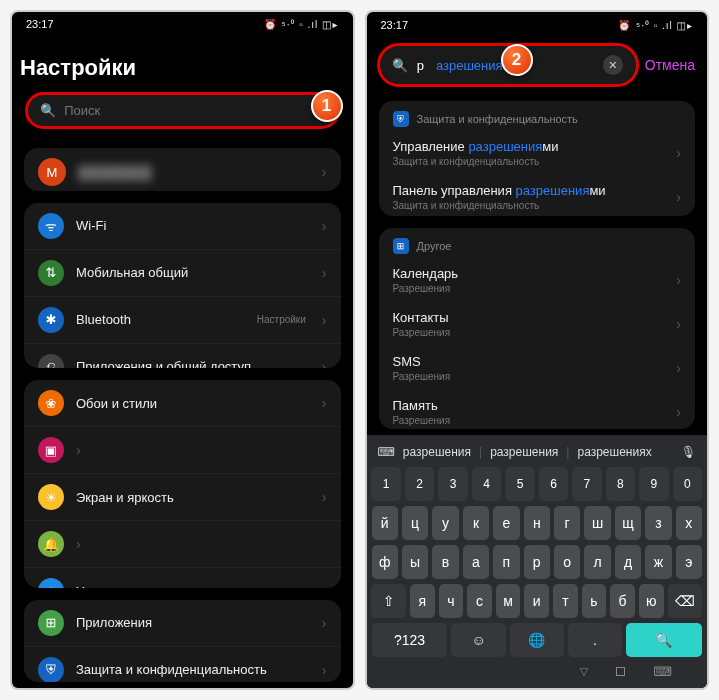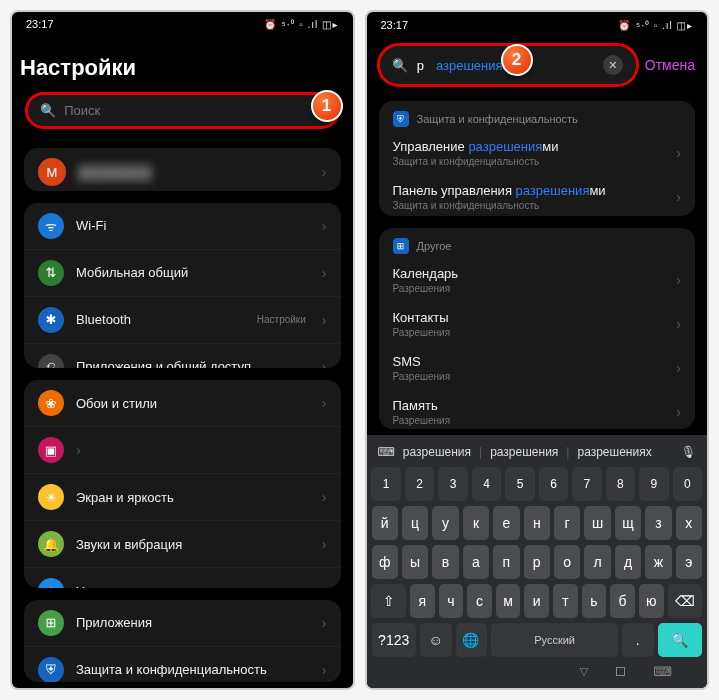--- a/index.html
+++ b/index.html
@@ -118,21 +118,20 @@
     <span class="chev">›</span>
       </div>
       <div class="row">
     <span class="ic" style="background:#fbc02d">☀</span>
     <span class="row-text">Экран и яркость</span>
 
     <span class="chev">›</span>
       </div>
       <div class="row">
     <span class="ic" style="background:#7cb342">🔔</span>
-    <span class="row-text">Звуки и вибрация</span>
 
     <span class="chev">›</span>
       </div>
       <div class="row">
     <span class="ic" style="background:#1e88e5">⊙</span>
     <span class="row-text">Уведомления и строка состояния</span>
 
     <span class="chev">›</span>
       </div>
     </div>
@@ -264,21 +263,20 @@
         <div class="key ">т</div>
         <div class="key ">ь</div>
         <div class="key ">б</div>
         <div class="key ">ю</div>
         <div class="key ">⌫</div>
       </div>
     <div class="krow">
       <div class="key dark wide2">?123</div>
       <div class="key dark">☺</div>
       <div class="key dark">🌐</div>
-      <div class="key dark space">Русский</div>
       <div class="key dark">.</div>
       <div class="key search wide2">🔍</div>
     </div>
     <div class="navbar">
       <span style="color:#888;font-size:11px">▽</span>
       <span class="navsq"></span>
       <span style="color:#888;font-size:13px">⌨</span>
     </div>
   </div>
 </div>

